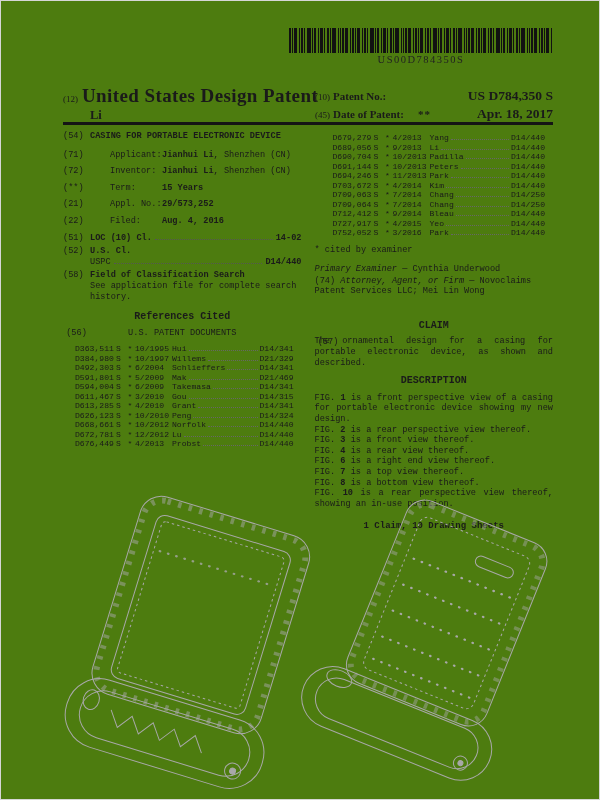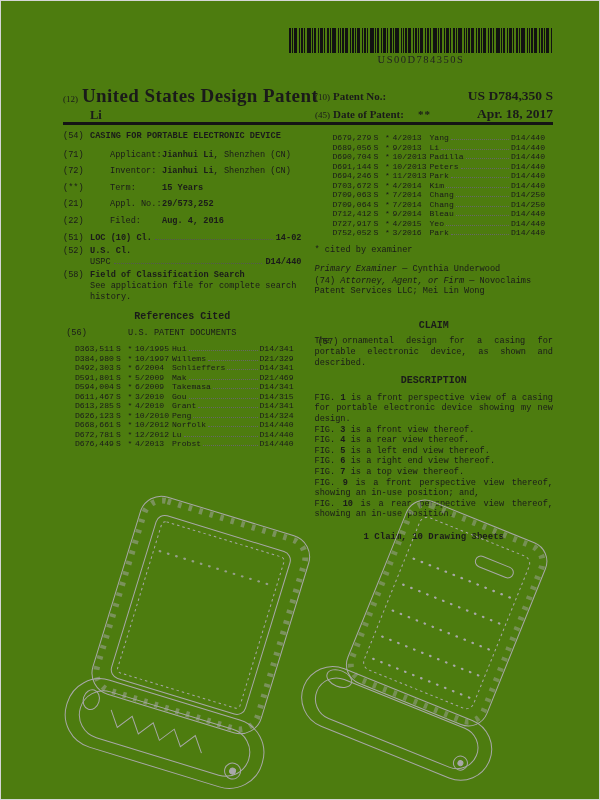--- a/index.html
+++ b/index.html
@@ -416,47 +416,47 @@
       <div class="center-head" style="margin-bottom:6px">DESCRIPTION</div>
 
       <div>
           <div class="fig-line">
           <span>FIG.</span>
           <span class="b">1</span>
           <span>is a front perspective view of a casing for portable electronic device showing my new design.</span>
         </div>
           <div class="fig-line">
           <span>FIG.</span>
+          <span class="b">2</span>
+          <span>is a rear perspective view thereof.</span>
+        </div>
+          <div class="fig-line">
+          <span>FIG.</span>
           <span class="b">3</span>
           <span>is a front view thereof.</span>
         </div>
           <div class="fig-line">
           <span>FIG.</span>
           <span class="b">4</span>
           <span>is a rear view thereof.</span>
         </div>
           <div class="fig-line">
           <span>FIG.</span>
-          <span class="b">5</span>
-          <span>is a left end view thereof.</span>
-        </div>
-          <div class="fig-line">
-          <span>FIG.</span>
           <span class="b">6</span>
           <span>is a right end view thereof.</span>
         </div>
           <div class="fig-line">
           <span>FIG.</span>
           <span class="b">7</span>
           <span>is a top view thereof.</span>
         </div>
           <div class="fig-line">
           <span>FIG.</span>
-          <span class="b">9</span>
-          <span>is a front perspective view thereof, showing an in-use position; and,</span>
+          <span class="b">8</span>
+          <span>is a bottom view thereof.</span>
         </div>
           <div class="fig-line">
           <span>FIG.</span>
           <span class="b">10</span>
           <span>is a rear perspective view thereof, showing an in-use position.</span>
         </div>
         </div>
 
       <div class="footer-line">1 Claim, 10 Drawing Sheets</div>
     </div>

